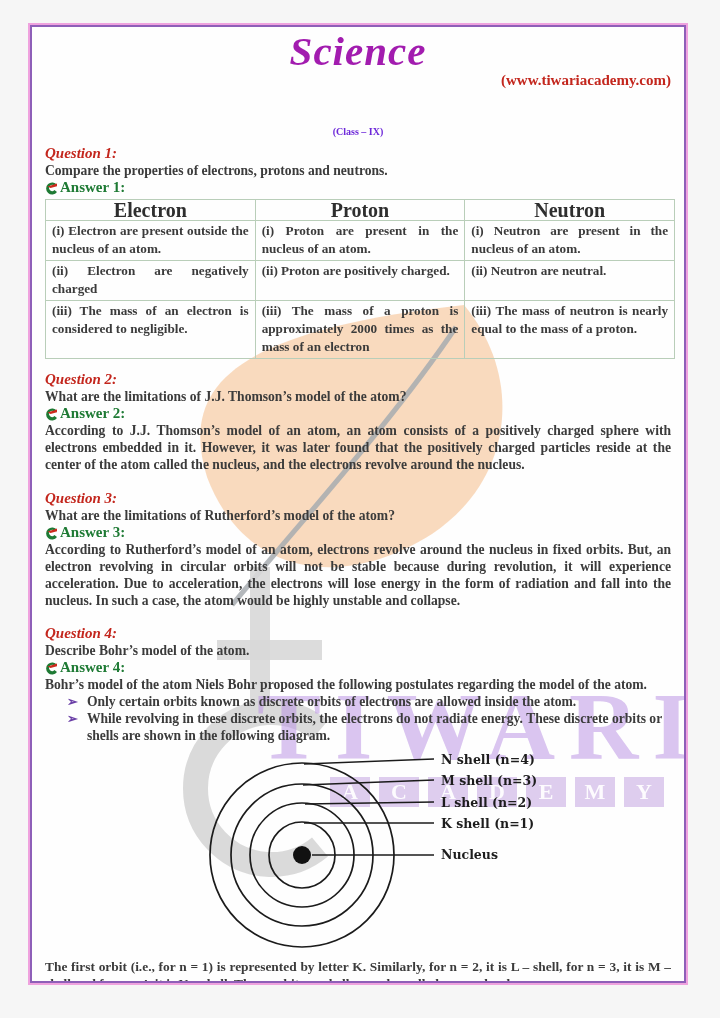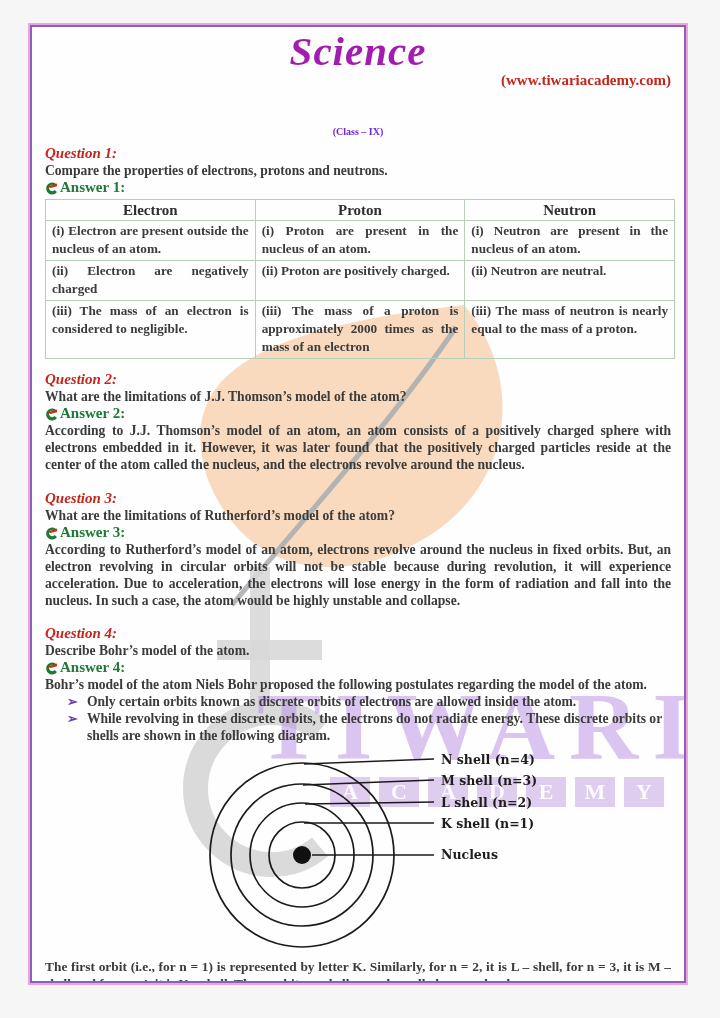--- a/index.html
+++ b/index.html
@@ -58,21 +58,21 @@
   table.cmp{
     border-collapse:collapse;width:630px;margin-top:3px;
     font-size:13.2px;line-height:18px;
   }
   table.cmp th,table.cmp td{
     border:1.5px solid #b9ceb9;
     padding:1px 6px 2px 6px;
     vertical-align:top;
     width:33.33%;
   }
-  table.cmp th{text-align:center;font-size:15px;padding:1px 4px;color:#2e2e2e;}
+  table.cmp th{text-align:center;font-size:20px;padding:1px 4px;color:#2e2e2e;}
   table.cmp td{text-align:justify;color:#3b3b3b;}
   
   .bullet{display:flex;gap:9px;padding-left:22px;}
   .bullet .arrow{color:#6a3fa6;font-size:13px;line-height:17px;}
   .bullet .btxt{flex:1;}
   
   .diagram{position:relative;height:208px;margin-top:1px;}
   .diagram svg{position:absolute;left:105px;top:0;}
   .dlabel{
     font-family:"DejaVu Serif","Liberation Serif",serif;

